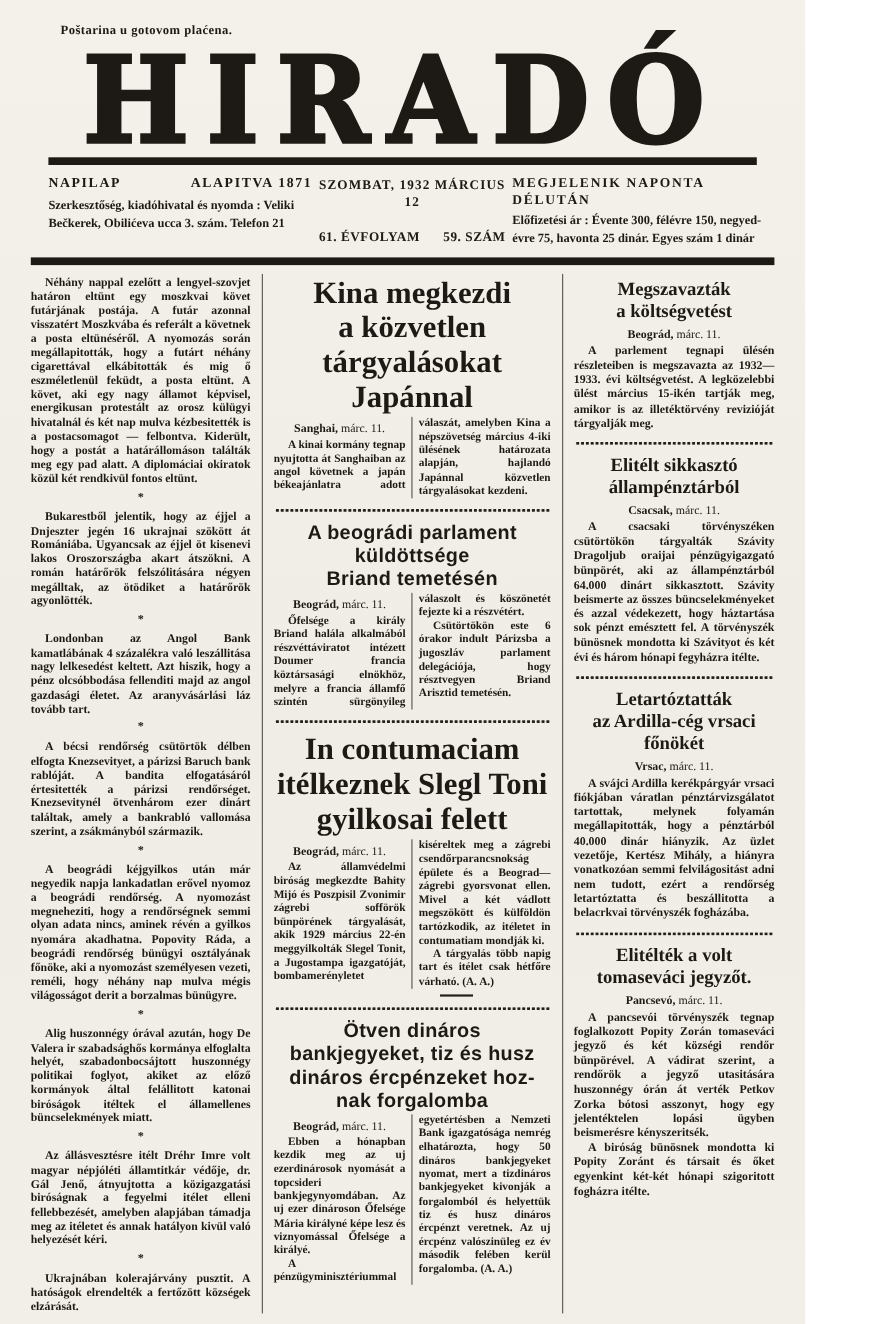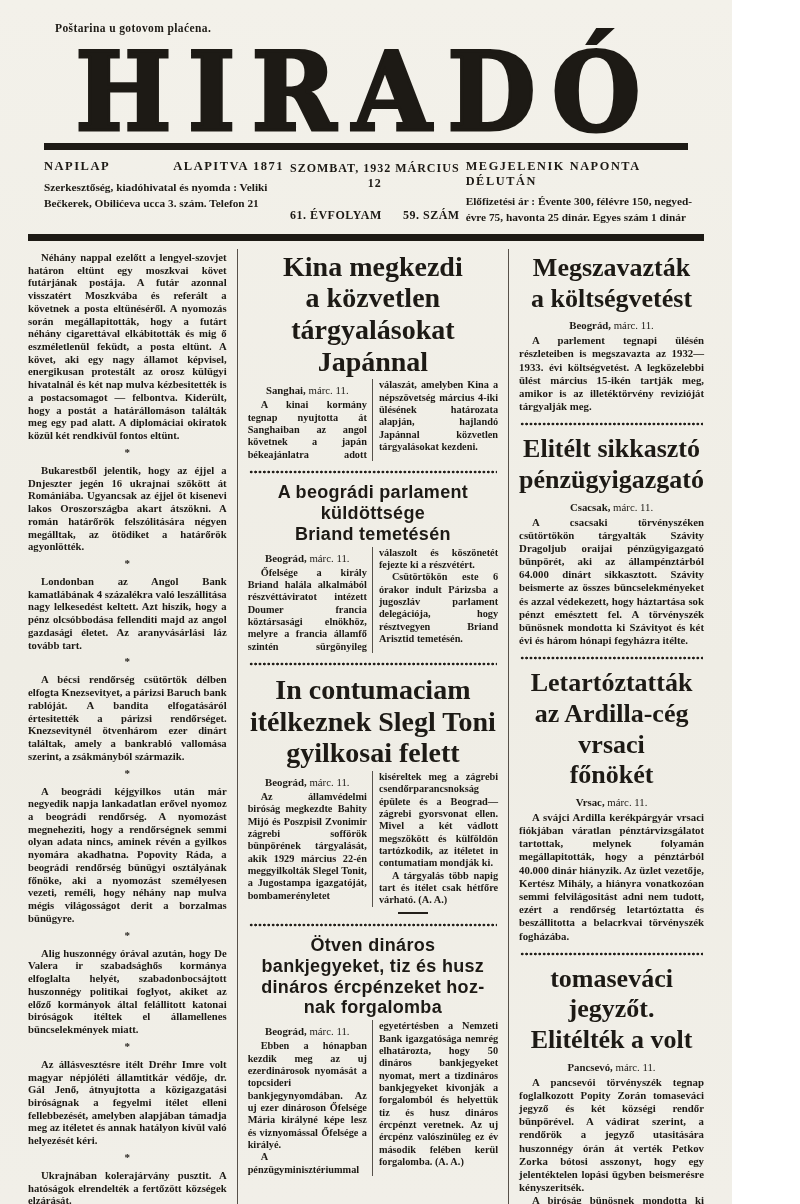--- a/index.html
+++ b/index.html
@@ -66,21 +66,21 @@
   .col-right .news-par{font-size:10.8px;line-height:1.22;}
   .star{
     text-align:center;font-weight:bold;font-size:11px;line-height:9px;margin:6px 0 7px;
   }
   .headline{text-align:center;font-weight:bold;}
   .headline .hl-line{display:block;}
   .headline.serif{font-family:"Liberation Serif", serif;}
   .headline.sans{font-family:"Liberation Sans", sans-serif;letter-spacing:.3px;}
   .hl-center.serif{font-size:28px;line-height:1.13;margin:2px 0 2px;}
   .hl-center.sans{font-size:18px;line-height:1.16;margin:8px 0 2px;text-align:center;}
-  .hl-side{font-size:26px;line-height:1.18;margin:4px 0 2px;font-family:"Liberation Serif", serif;}
+  .hl-side{font-size:17px;line-height:1.18;margin:4px 0 2px;font-family:"Liberation Serif", serif;}
   .dateline{
     text-align:center;font-size:10.8px;margin:5px 0 3px;font-weight:normal;
   }
   .dateline .place{font-weight:bold;}
   .body{margin-top:1px;}
   .body p + p{margin-top:0;}
   .twocol{
     column-count:2;column-gap:12px;
     column-rule:1px solid #57514a;
   }
@@ -210,21 +210,21 @@
           </div>
           <div class="body">
             <div class="dateline"><span class="place">Beográd,</span> márc. 11.</div>
             <p class="news-par">A parlement tegnapi ülésén részleteiben is megszavazta az 1932—1933. évi költségvetést. A legközelebbi ülést március 15-ikén tartják meg, amikor is az illetéktörvény revizióját tárgyalják meg.</p>
           </div>
         </div>
         <div class="dotsep"></div>
         <div class="article">
           <div class="headline serif hl-side">
             <span class="hl-line">Elitélt sikkasztó</span>
-            <span class="hl-line">pénzügyigazgató</span>
+            <span class="hl-line">állampénztárból</span>
           </div>
           <div class="body">
             <div class="dateline"><span class="place">Csacsak,</span> márc. 11.</div>
             <p class="news-par">A csacsaki törvényszéken csütörtökön tárgyalták Szávity Dragoljub oraijai pénzügyigazgató bünpörét, aki az állampénztárból 64.000 dinárt sikkasztott. Szávity beismerte az összes büncselekményeket és azzal védekezett, hogy háztartása sok pénzt emésztett fel. A törvényszék bünösnek mondotta ki Szávityot és két évi és három hónapi fegyházra itélte.</p>
           </div>
         </div>
         <div class="dotsep"></div>
         <div class="article">
           <div class="headline serif hl-side">
             <span class="hl-line">Letartóztatták</span>
@@ -232,22 +232,22 @@
             <span class="hl-line">főnökét</span>
           </div>
           <div class="body">
             <div class="dateline"><span class="place">Vrsac,</span> márc. 11.</div>
             <p class="news-par">A svájci Ardilla kerékpárgyár vrsaci fiókjában váratlan pénztárvizsgálatot tartottak, melynek folyamán megállapitották, hogy a pénztárból 40.000 dinár hiányzik. Az üzlet vezetője, Kertész Mihály, a hiányra vonatkozóan semmi felvilágositást adni nem tudott, ezért a rendőrség letartóztatta és beszállitotta a belacrkvai törvényszék fogházába.</p>
           </div>
         </div>
         <div class="dotsep"></div>
         <div class="article">
           <div class="headline serif hl-side">
+            <span class="hl-line">Elitélték a volt</span>
             <span class="hl-line">tomaseváci jegyzőt.</span>
-            <span class="hl-line">Elitélték a volt</span>
           </div>
           <div class="body">
             <div class="dateline"><span class="place">Pancsevó,</span> márc. 11.</div>
             <p class="news-par">A pancsevói törvényszék tegnap foglalkozott Popity Zorán tomaseváci jegyző és két községi rendőr bünpörével. A vádirat szerint, a rendőrök a jegyző utasitására huszonnégy órán át verték Petkov Zorka bótosi asszonyt, hogy egy jelentéktelen lopási ügyben beismerésre kényszeritsék.</p>
             <p class="news-par">A biróság bünösnek mondotta ki Popity Zoránt és társait és őket egyenkint két-két hónapi szigoritott fogházra itélte.</p>
           </div>
         </div>
       </div>
   </div>
 

